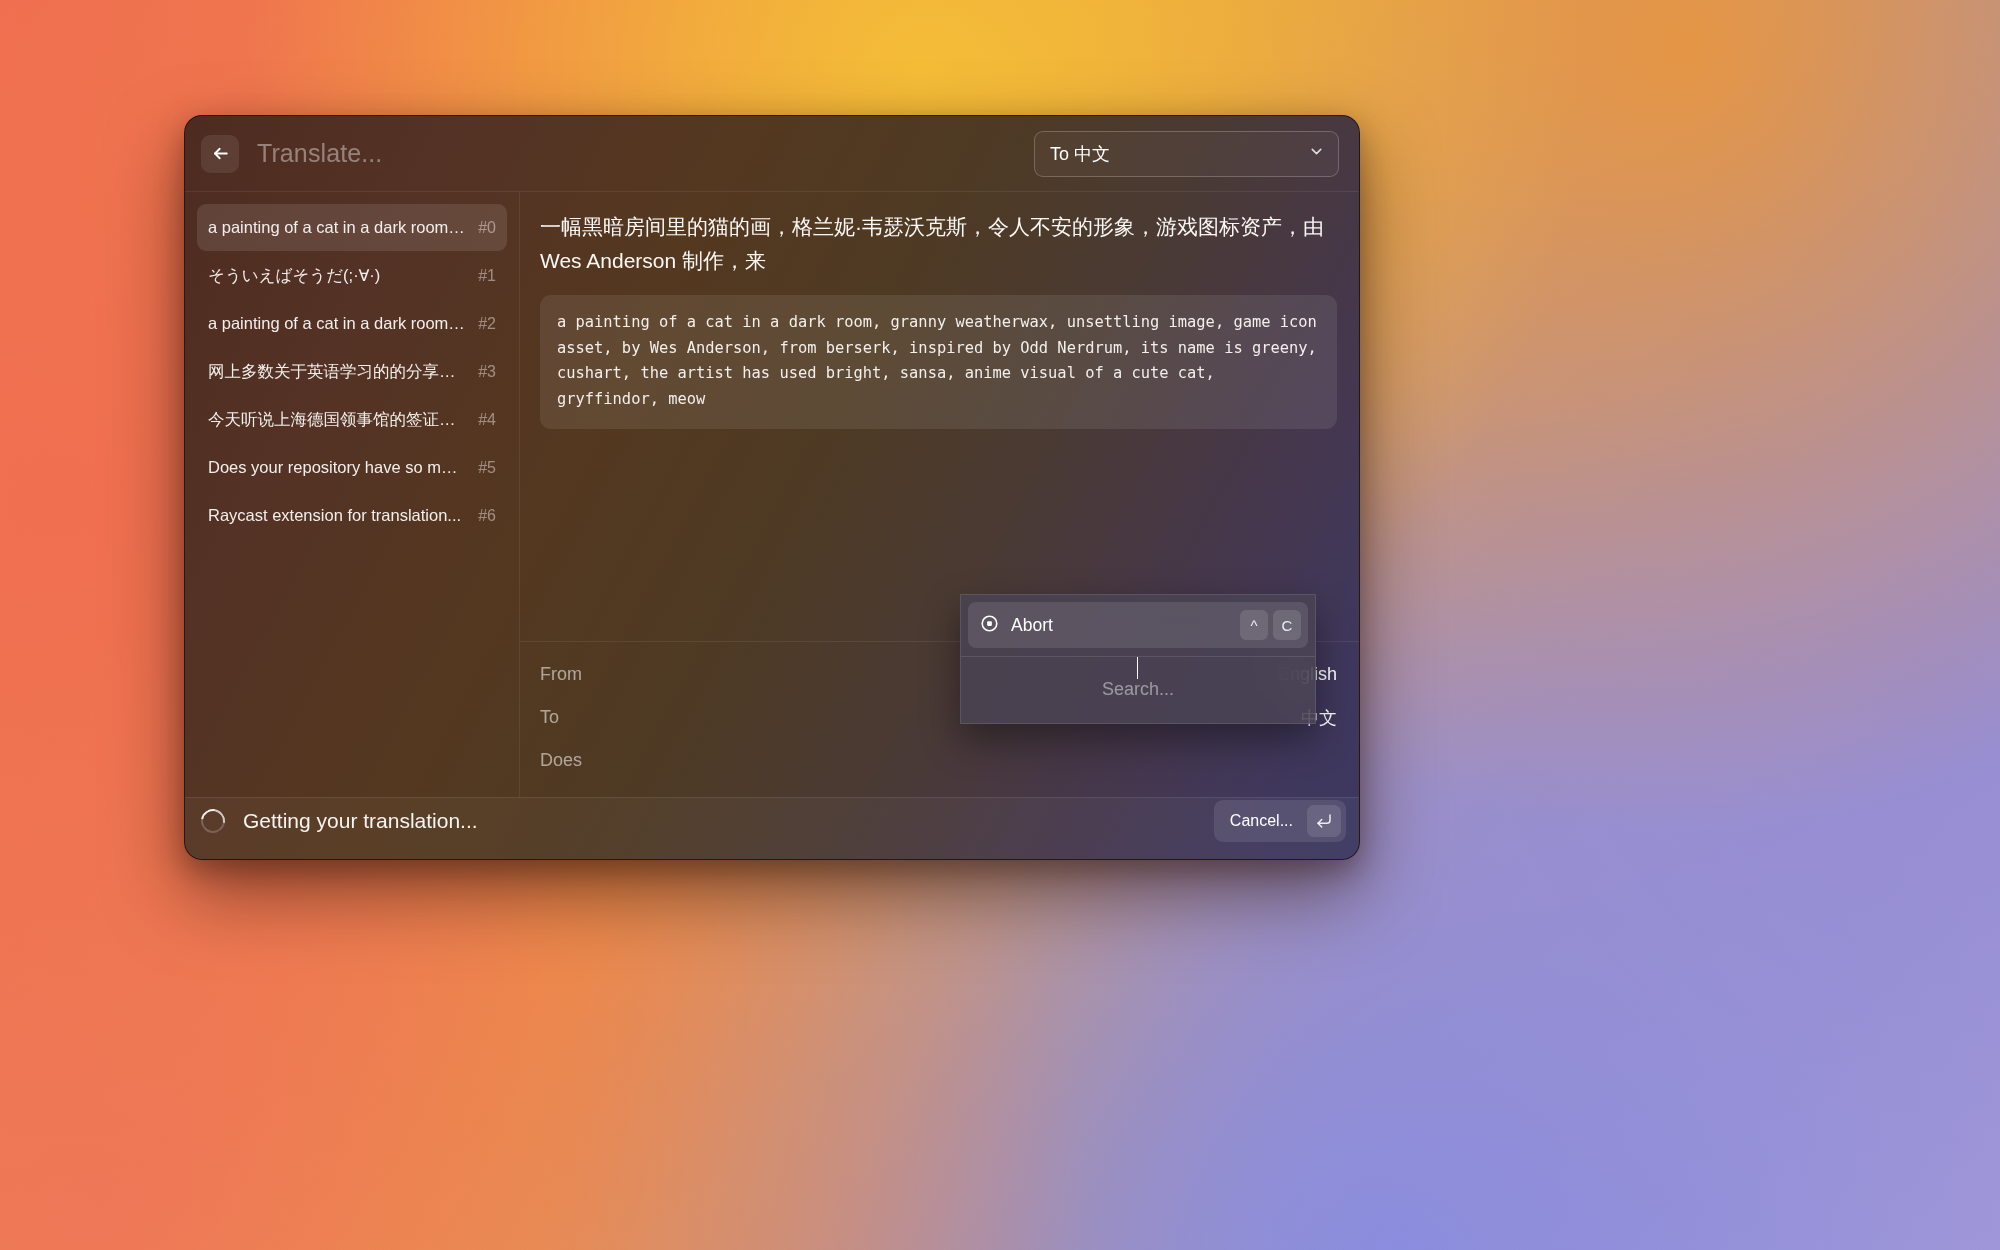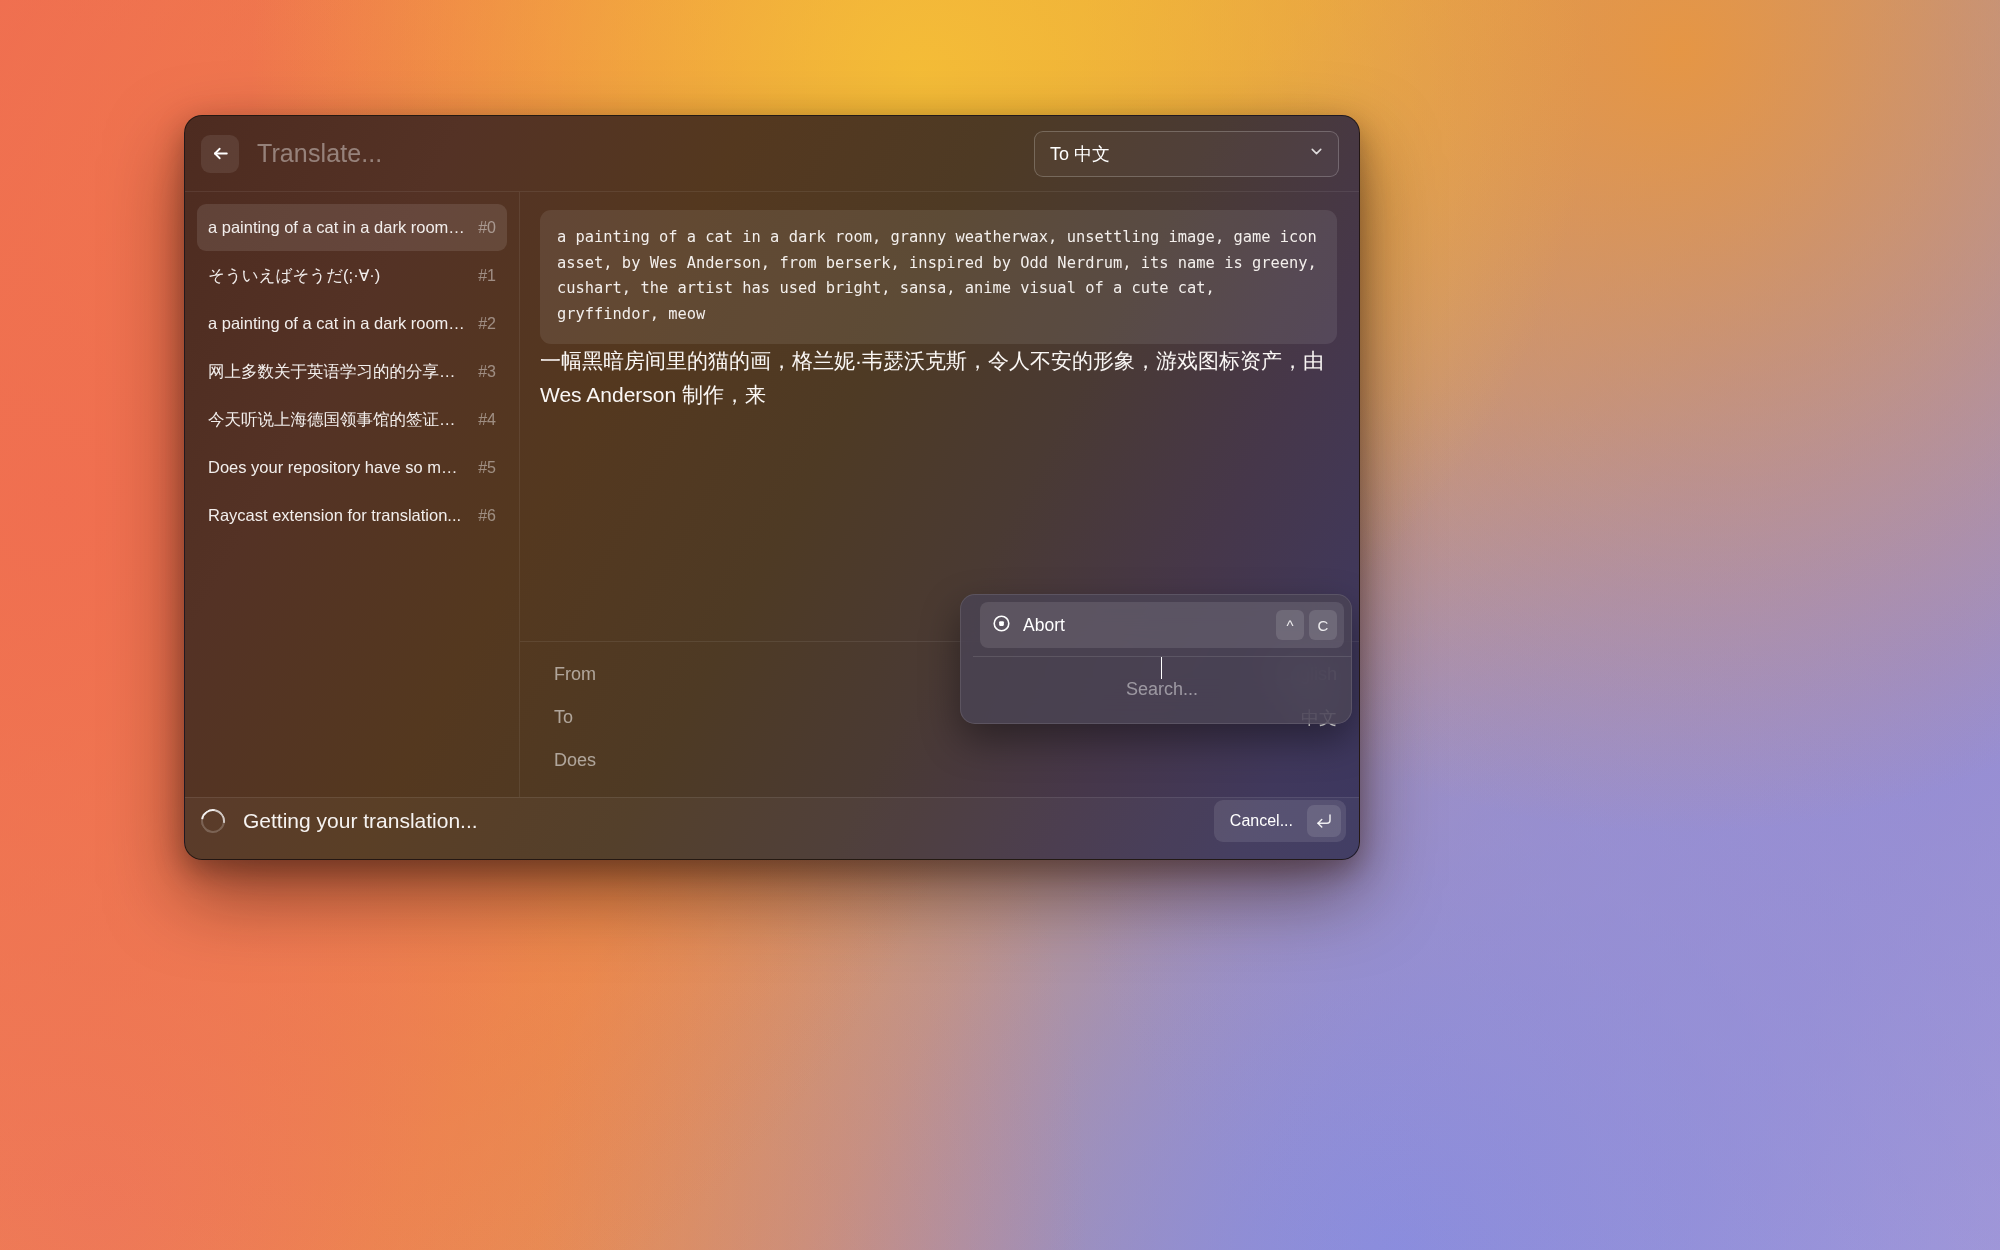--- a/index.html
+++ b/index.html
@@ -183,48 +183,46 @@
   #meta {
     flex: 0 0 auto;
     border-top: 1px solid rgba(255,255,255,0.08);
     padding: 16px 22px 20px 20px;
   }
   .meta-row {
     display: flex;
     align-items: center;
     height: 33px;
     margin-bottom: 10px;
-    margin-left: 14px;
   }
   .meta-row:last-child { margin-bottom: 0; }
   .meta-key {
     font-size: 18px;
     color: rgba(255,255,255,0.55);
   }
   .meta-val {
     margin-left: auto;
     font-size: 18px;
     color: #fff;
   }
 
   
   #dropdown {
     position: absolute;
     left: 440px;
     top: 402px;
-    width: 392px;
-    border-radius: 15px;
+    width: 356px;
+    border-radius: 1px;
     background: rgba(74,68,84,0.80);
     border: 1px solid rgba(255,255,255,0.10);
     box-shadow: 0 16px 38px rgba(0,0,0,0.40);
     backdrop-filter: blur(22px);
     -webkit-backdrop-filter: blur(22px);
     overflow: hidden;
     z-index: 8;
-    padding-left: 12px;
   }
   #dropdown-list { padding: 7px 7px 8px 7px; }
   .dd-item {
     height: 46px;
     display: flex;
     align-items: center;
     border-radius: 8px;
     padding: 0 7px 0 12px;
     background: rgba(255,255,255,0.10);
     cursor: pointer;
@@ -369,25 +367,25 @@
             <div class="hist-item">
               <div class="hist-title">Raycast extension for translation...</div>
               <div class="hist-idx">#6</div>
             </div>
           </div>
       </div>
 
       <div id="detail">
 
         <div id="detail-top">
+          <div id="translation-out">一幅黑暗房间里的猫的画，格兰妮·韦瑟沃克斯，令人不安的形象，游戏图标资产，由 Wes Anderson 制作，来</div>
+
           <div id="source-box">
             <div id="source-text">a painting of a cat in a dark room, granny weatherwax, unsettling image, game icon asset, by Wes Anderson, from berserk, inspired by Odd Nerdrum, its name is greeny, cushart, the artist has used bright, sansa, anime visual of a cute cat, gryffindor, meow</div>
           </div>
-
-          <div id="translation-out">一幅黑暗房间里的猫的画，格兰妮·韦瑟沃克斯，令人不安的形象，游戏图标资产，由 Wes Anderson 制作，来</div>
         </div>
 
         <div id="meta">
             <div class="meta-row">
               <div class="meta-key">From</div>
               <div class="meta-val">English</div>
             </div>
             <div class="meta-row">
               <div class="meta-key">To</div>
               <div class="meta-val">中文</div>

